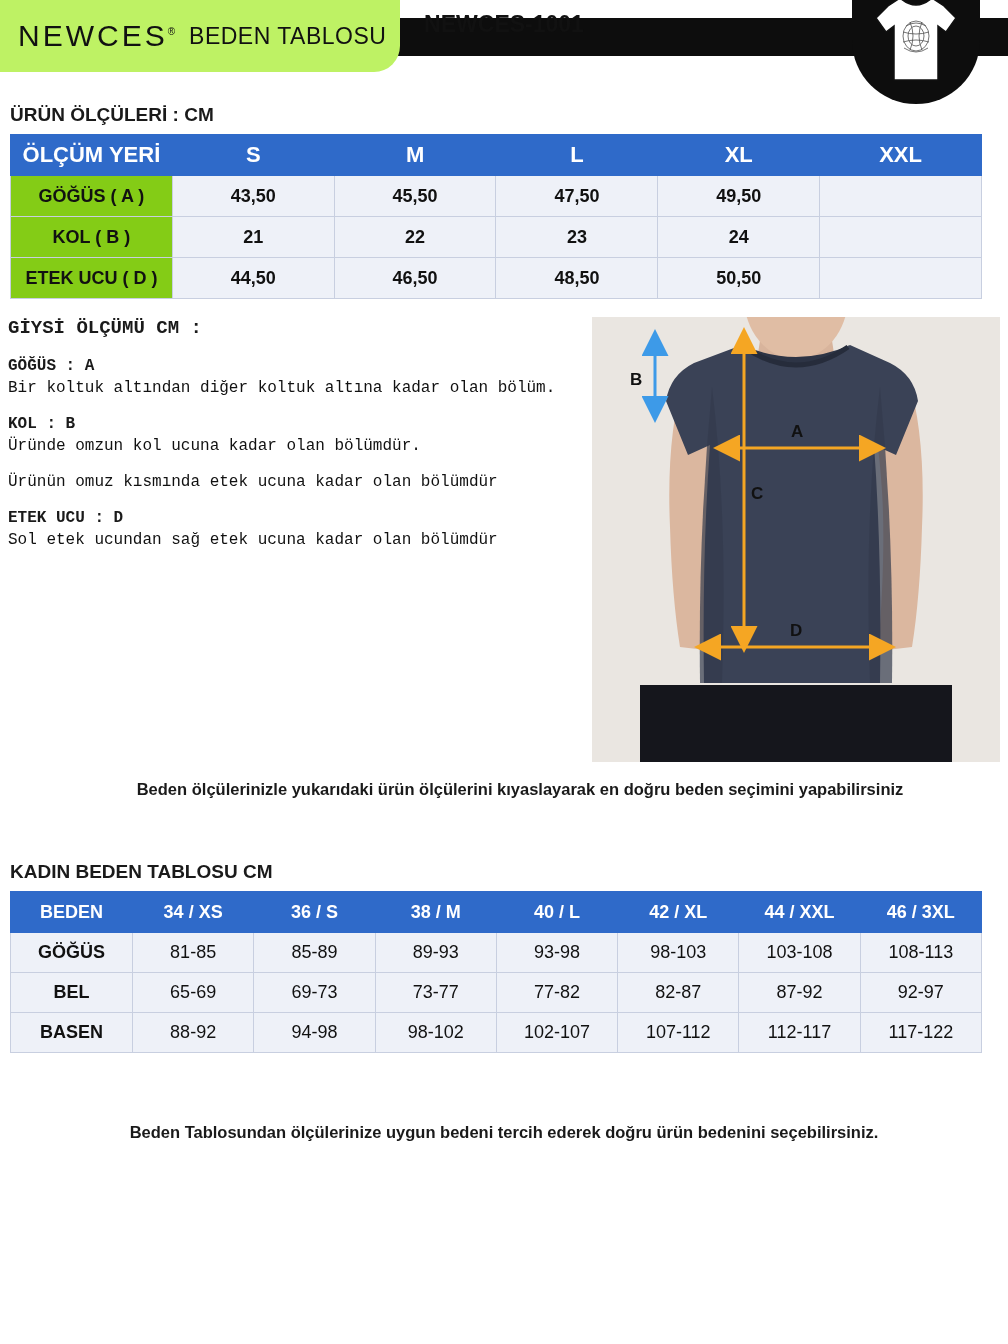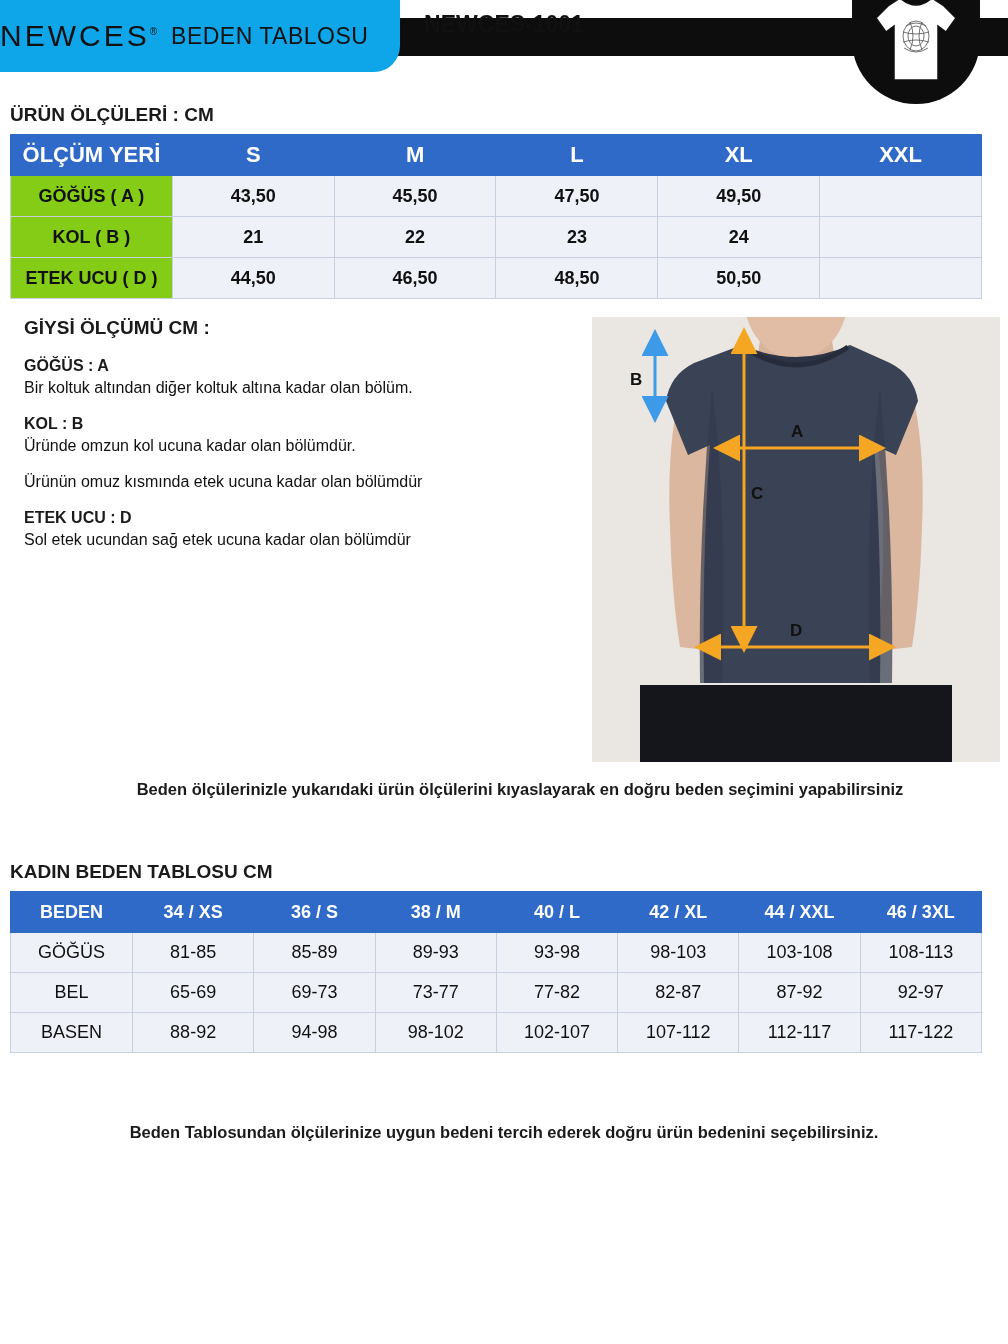--- a/index.html
+++ b/index.html
@@ -23,24 +23,25 @@
     position:absolute;
     left:0; top:18px;
     width:100%; height:38px;
     background:#0d0d0d;
     clip-path: polygon(0 0, 100% 0, 100% 100%, 0 100%);
   }
   .logo-plate {
     position:absolute;
     left:0; top:0;
     width:400px; height:72px;
-    background:#0ea5e9;
+    background:#bef264;
     border-radius:0 0 26px 0;
     display:flex;
     align-items:center;
+    padding-left:18px;
     z-index:3;
   }
   .logo-text {
     font-size:30px;
     letter-spacing:3px;
     font-weight:400;
     color:#111;
   }
   .logo-reg {
     font-size:10px;
@@ -113,34 +114,35 @@
   }
   table.grid tbody td.rowhead {
     background:#84cc16;
     font-weight:bold;
   }
   table.grid tbody tr td:first-child { width:175px; }
 
   
   table.grid.women th { font-size:18px; }
   table.grid.women td { font-weight:normal; font-size:18px; background:#eef1f8; }
-  table.grid.women tbody td:first-child { font-weight:normal; }
+  table.grid.women tbody td:first-child { font-weight:bold; }
   table.grid.women tbody tr td { height:40px; }
   table.grid.women thead th:first-child { width:122px; }
 
   
   .mid {
     position:relative;
     margin-top:18px;
     height:455px;
   }
   .mid-left {
     position:absolute;
-    left:24px; top:0;
+    left:8px; top:0;
     width:580px;
+    font-family:Liberation Mono, monospace;
   }
   .mid-left h3 {
     font-size:19px;
     font-weight:bold;
     margin:0 0 18px 0;
   }
   .def-term {
     font-size:16px;
     font-weight:bold;
     margin:0 0 4px 0;

